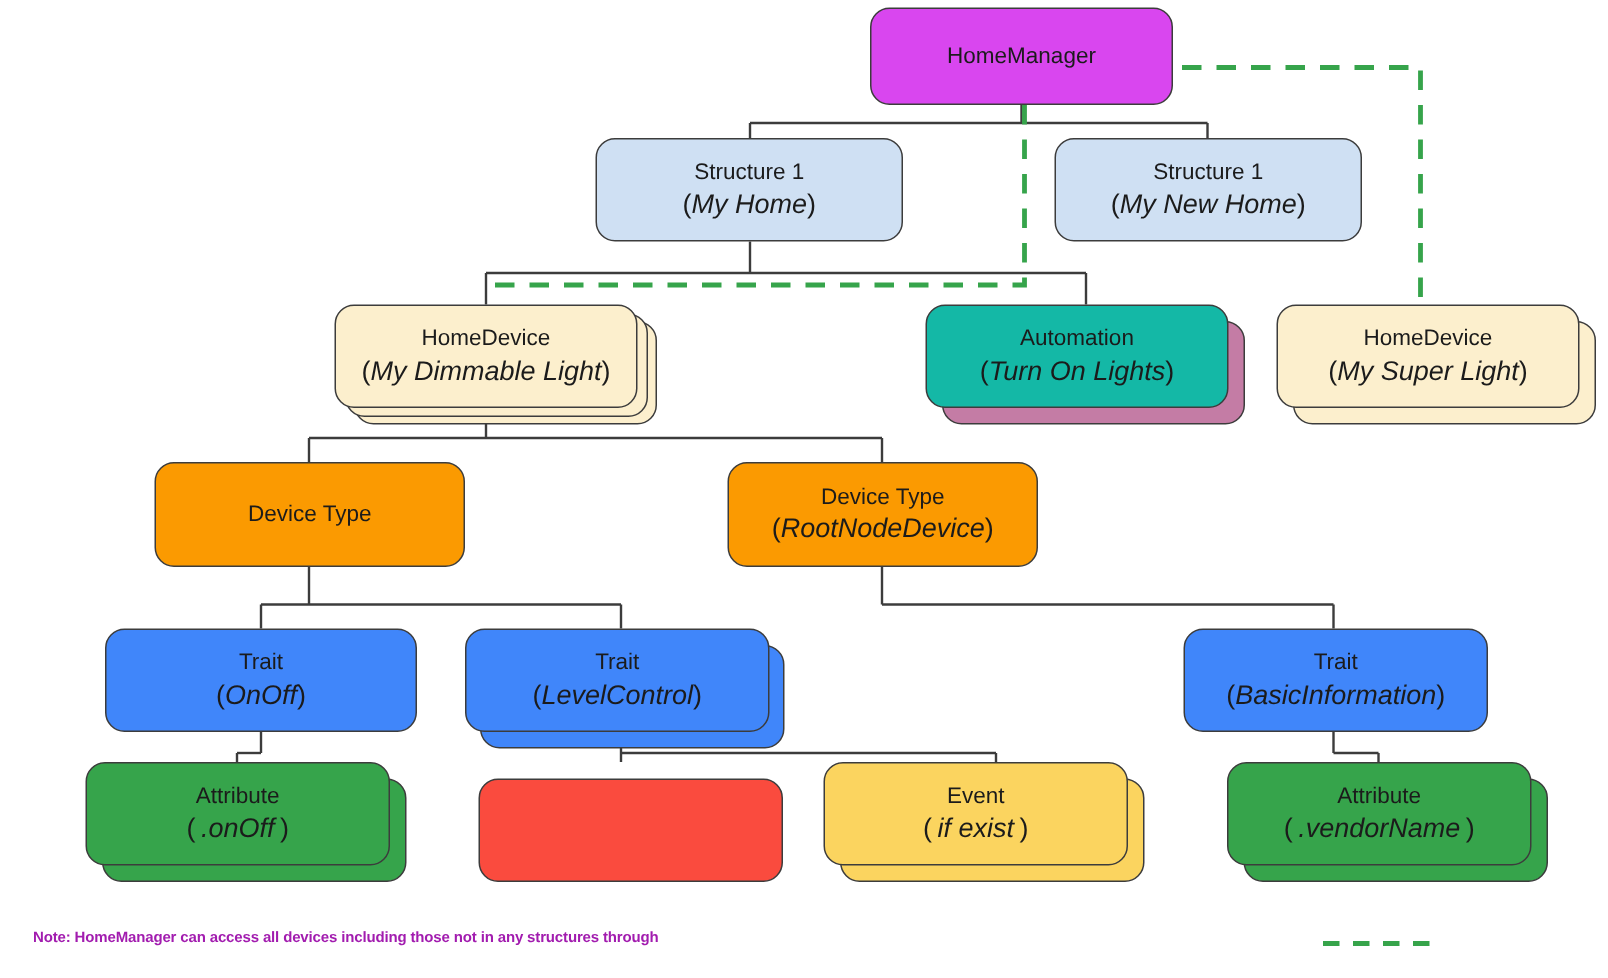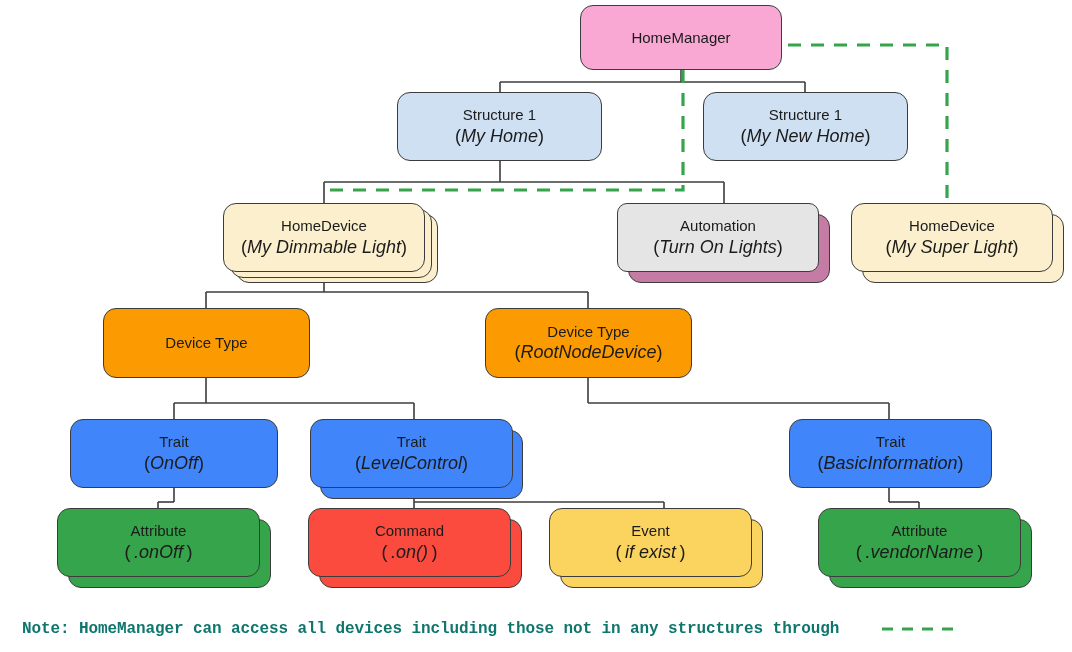--- a/index.html
+++ b/index.html
@@ -56,26 +56,25 @@
   .deck {
     position: absolute;
     box-sizing: border-box;
     border: 1.6px solid #3c3c3c;
     border-radius: 13px;
     z-index: 1;
   }
   .deck.d2 { z-index: 2; }
   .note {
     position: absolute;
-    font-size: 16px;
+    font-size: 10px;
     font-weight: bold;
-    color: #0f766e;
+    color: #a21caf;
     white-space: nowrap;
     letter-spacing: -0.1px;
-    font-family: Liberation Mono, monospace;
   }
   .legend-dash {
     position: absolute;
   }
 </style>
 </head>
 <body>
 
 <div id="stage">
 
@@ -121,21 +120,21 @@
     </g>
 
     <g stroke="#36a44b" stroke-width="3.2" fill="none" stroke-dasharray="13 10" stroke-linecap="butt">
 
       <path d="M788,45 L947,45 L947,203"></path>
 
       <path d="M683,70 L683,190 L324,190"></path>
     </g>
   </svg>
 
-  <div class="node" style="left:580px; top:5px; width:202px; height:65px; background:#f9a8d4;">
+  <div class="node" style="left:580px; top:5px; width:202px; height:65px; background:#d946ef;">
     <span class="l1">HomeManager</span>
   </div>
 
   <div class="node" style="left:397px; top:92px; width:205px; height:69px; background:#cfe0f3;">
     <span class="l1">Structure 1</span>
     <span class="l2"><span class="paren">(</span>My Home<span class="paren">)</span></span>
   </div>
 
   <div class="node" style="left:703px; top:92px; width:205px; height:69px; background:#cfe0f3;">
     <span class="l1">Structure 1</span>
@@ -143,21 +142,21 @@
   </div>
 
   <div class="deck" style="left:236px; top:214px; width:202px; height:69px; background:#fcefcd;"></div>
   <div class="deck d2" style="left:230px; top:209px; width:202px; height:69px; background:#fcefcd;"></div>
   <div class="node" style="left:223px; top:203px; width:202px; height:69px; background:#fcefcd;">
     <span class="l1">HomeDevice</span>
     <span class="l2"><span class="paren">(</span>My Dimmable Light<span class="paren">)</span></span>
   </div>
 
   <div class="deck" style="left:628px; top:214px; width:202px; height:69px; background:#c47ca5;"></div>
-  <div class="node" style="left:617px; top:203px; width:202px; height:69px; background:#e5e5e5;border-radius:10px;">
+  <div class="node" style="left:617px; top:203px; width:202px; height:69px; background:#14b8a6;">
     <span class="l1">Automation</span>
     <span class="l2"><span class="paren">(</span>Turn On Lights<span class="paren">)</span></span>
   </div>
 
   <div class="deck" style="left:862px; top:214px; width:202px; height:69px; background:#fcefcd;"></div>
   <div class="node" style="left:851px; top:203px; width:202px; height:69px; background:#fcefcd;">
     <span class="l1">HomeDevice</span>
     <span class="l2"><span class="paren">(</span>My Super Light<span class="paren">)</span></span>
   </div>
 
@@ -186,24 +185,20 @@
     <span class="l2"><span class="paren">(</span>BasicInformation<span class="paren">)</span></span>
   </div>
 
   <div class="deck" style="left:68px; top:519px; width:203px; height:69px; background:#36a44b;"></div>
   <div class="node" style="left:57px; top:508px; width:203px; height:69px; background:#36a44b;">
     <span class="l1">Attribute</span>
     <span class="l2"><span class="paren">( </span>.onOff<span class="paren"> )</span></span>
   </div>
 
   <div class="deck" style="left:319px; top:519px; width:203px; height:69px; background:#fa4b3e;"></div>
-  <div class="node" style="left:308px; top:508px; width:203px; height:69px; background:#fa4b3e;">
-    <span class="l1">Command</span>
-    <span class="l2"><span class="paren">( </span>.on()<span class="paren"> )</span></span>
-  </div>
 
   <div class="deck" style="left:560px; top:519px; width:203px; height:69px; background:#fbd45f;"></div>
   <div class="node" style="left:549px; top:508px; width:203px; height:69px; background:#fbd45f;text-align:right;">
     <span class="l1">Event</span>
     <span class="l2"><span class="paren">( </span>if exist<span class="paren"> )</span></span>
   </div>
 
   <div class="deck" style="left:829px; top:519px; width:203px; height:69px; background:#36a44b;"></div>
   <div class="node" style="left:818px; top:508px; width:203px; height:69px; background:#36a44b;">
     <span class="l1">Attribute</span>

